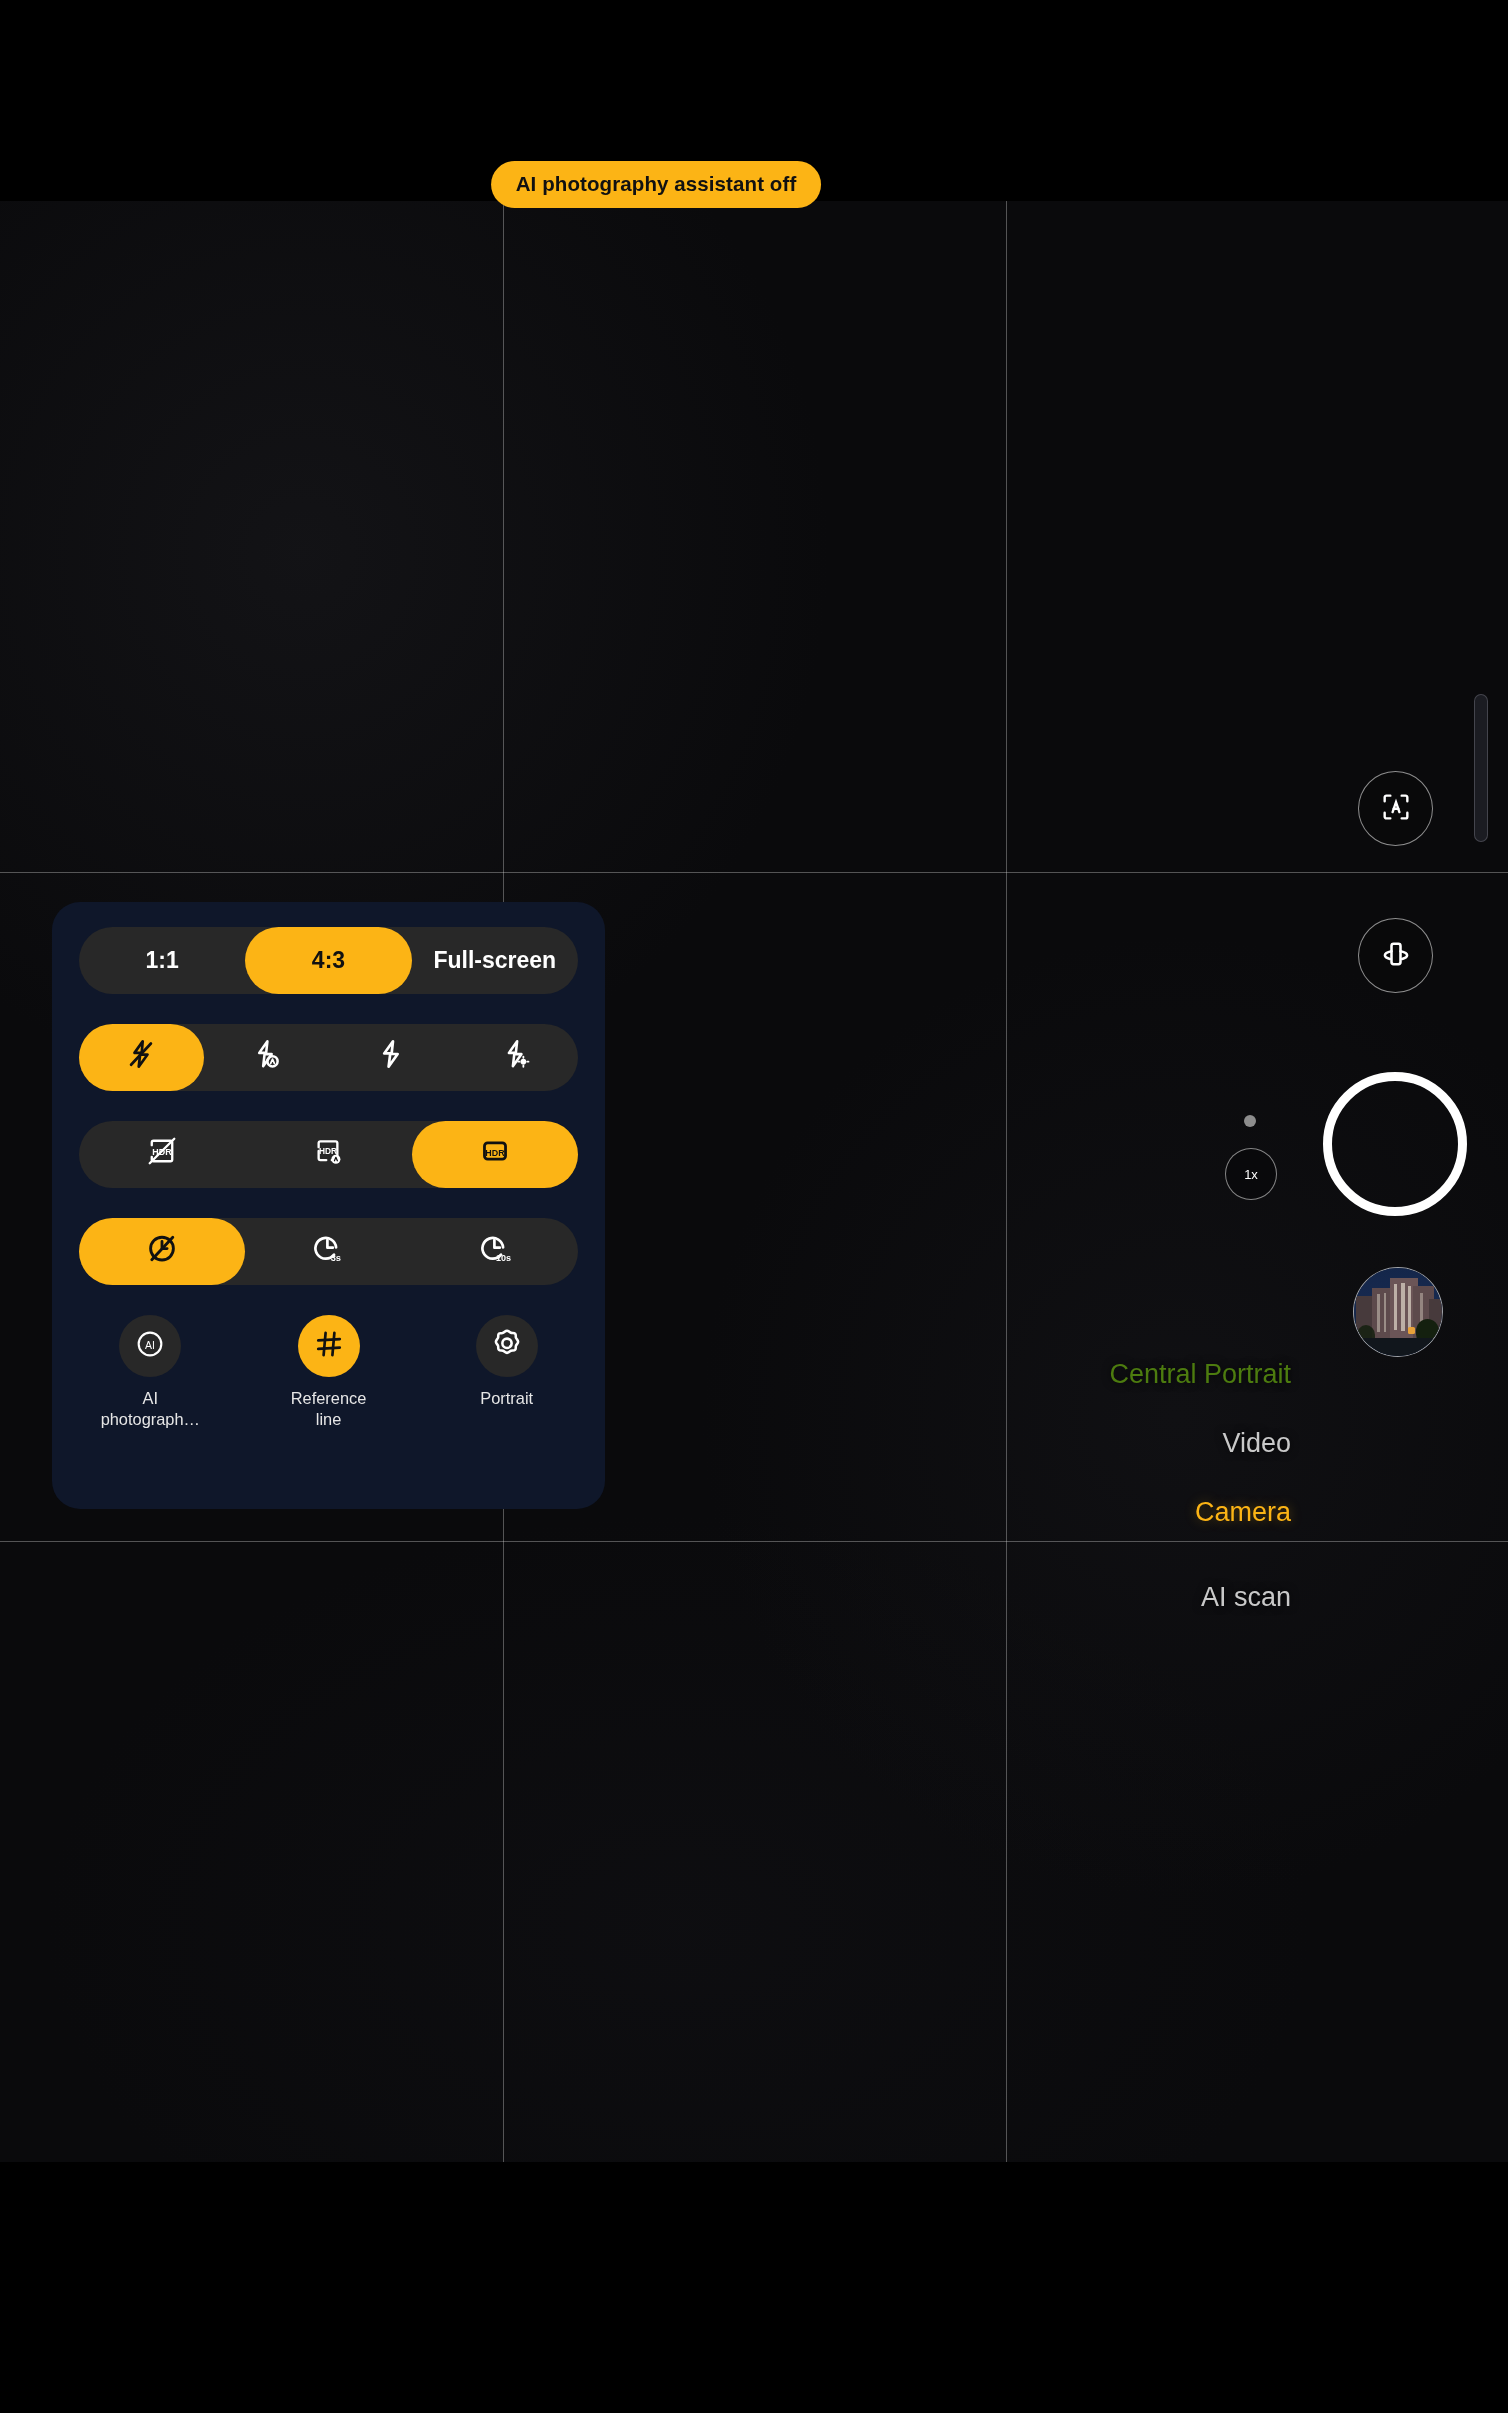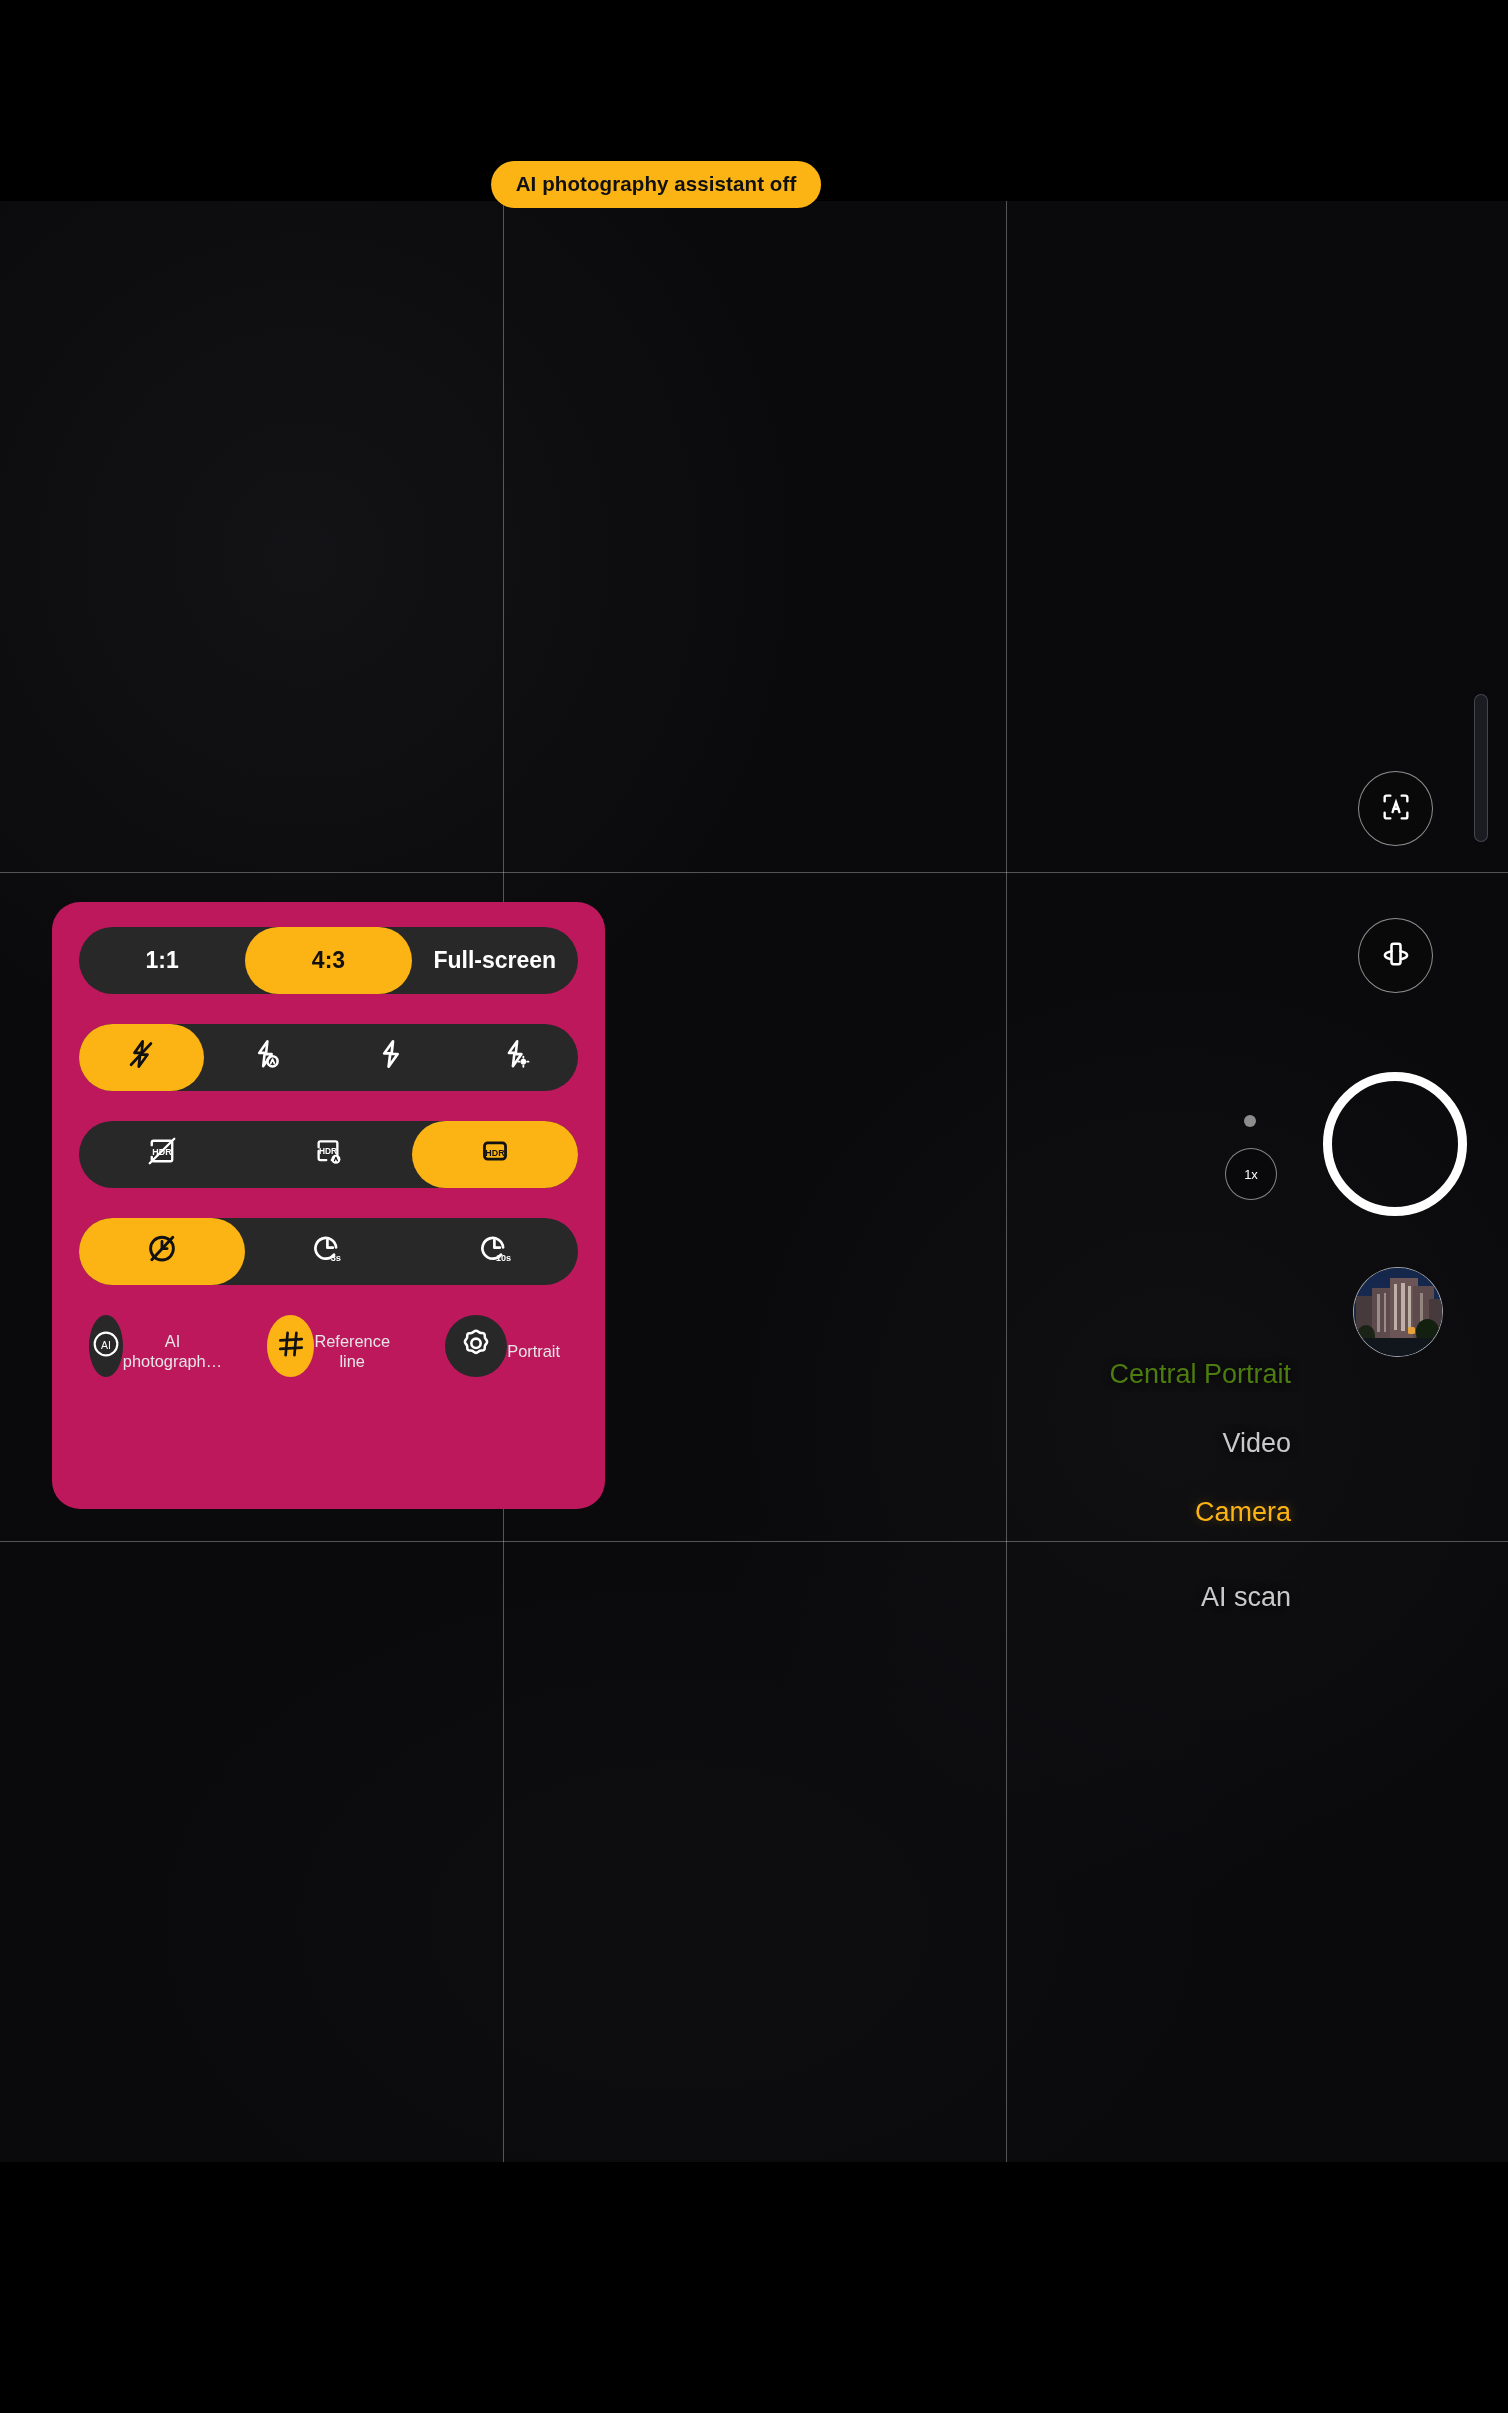--- a/index.html
+++ b/index.html
@@ -134,21 +134,21 @@
     text-shadow:0 0 8.2px rgba(0,0,0,.8);
   }
   .mode-label.dim    { color:#4d7c0f; }
   .mode-label.active { color:#FCB415; font-weight:500; text-shadow:0 0 11.5px rgba(252,180,21,.35); }
 
   
   #panel {
     position:absolute;
     left:52px; top:902px;
     width:553px; height:607px;
-    background:#be185d;
+    background:#0f172a;
     border-radius:28px;
     z-index:35;
     padding:24.6px 27px;
   }
   .seg {
     position:relative;
     height:67px;
     background:#282828;
     border-radius:34px;
     display:flex;
@@ -169,21 +169,21 @@
   .seg-item svg { stroke:#fff; fill:none; }
 
   #row-ratio .seg-item { font-size:23px; }
 
   .tiles {
     display:flex;
     justify-content:space-between;
     padding:0 9.8px;
     margin-top:4.9px;
   }
-  .tile { width:123px; display:flex; align-items:center; }
+  .tile { width:123px; display:flex; flex-direction:column; align-items:center; }
   .tile-circle {
     width:62px; height:62px;
     border-radius:50%;
     background:#282828;
     display:flex; align-items:center; justify-content:center;
     margin-bottom:11.5px;
   }
   .tile-circle.on { background:#FCB415; }
   .tile-label {
     color:#e6e6e6;

